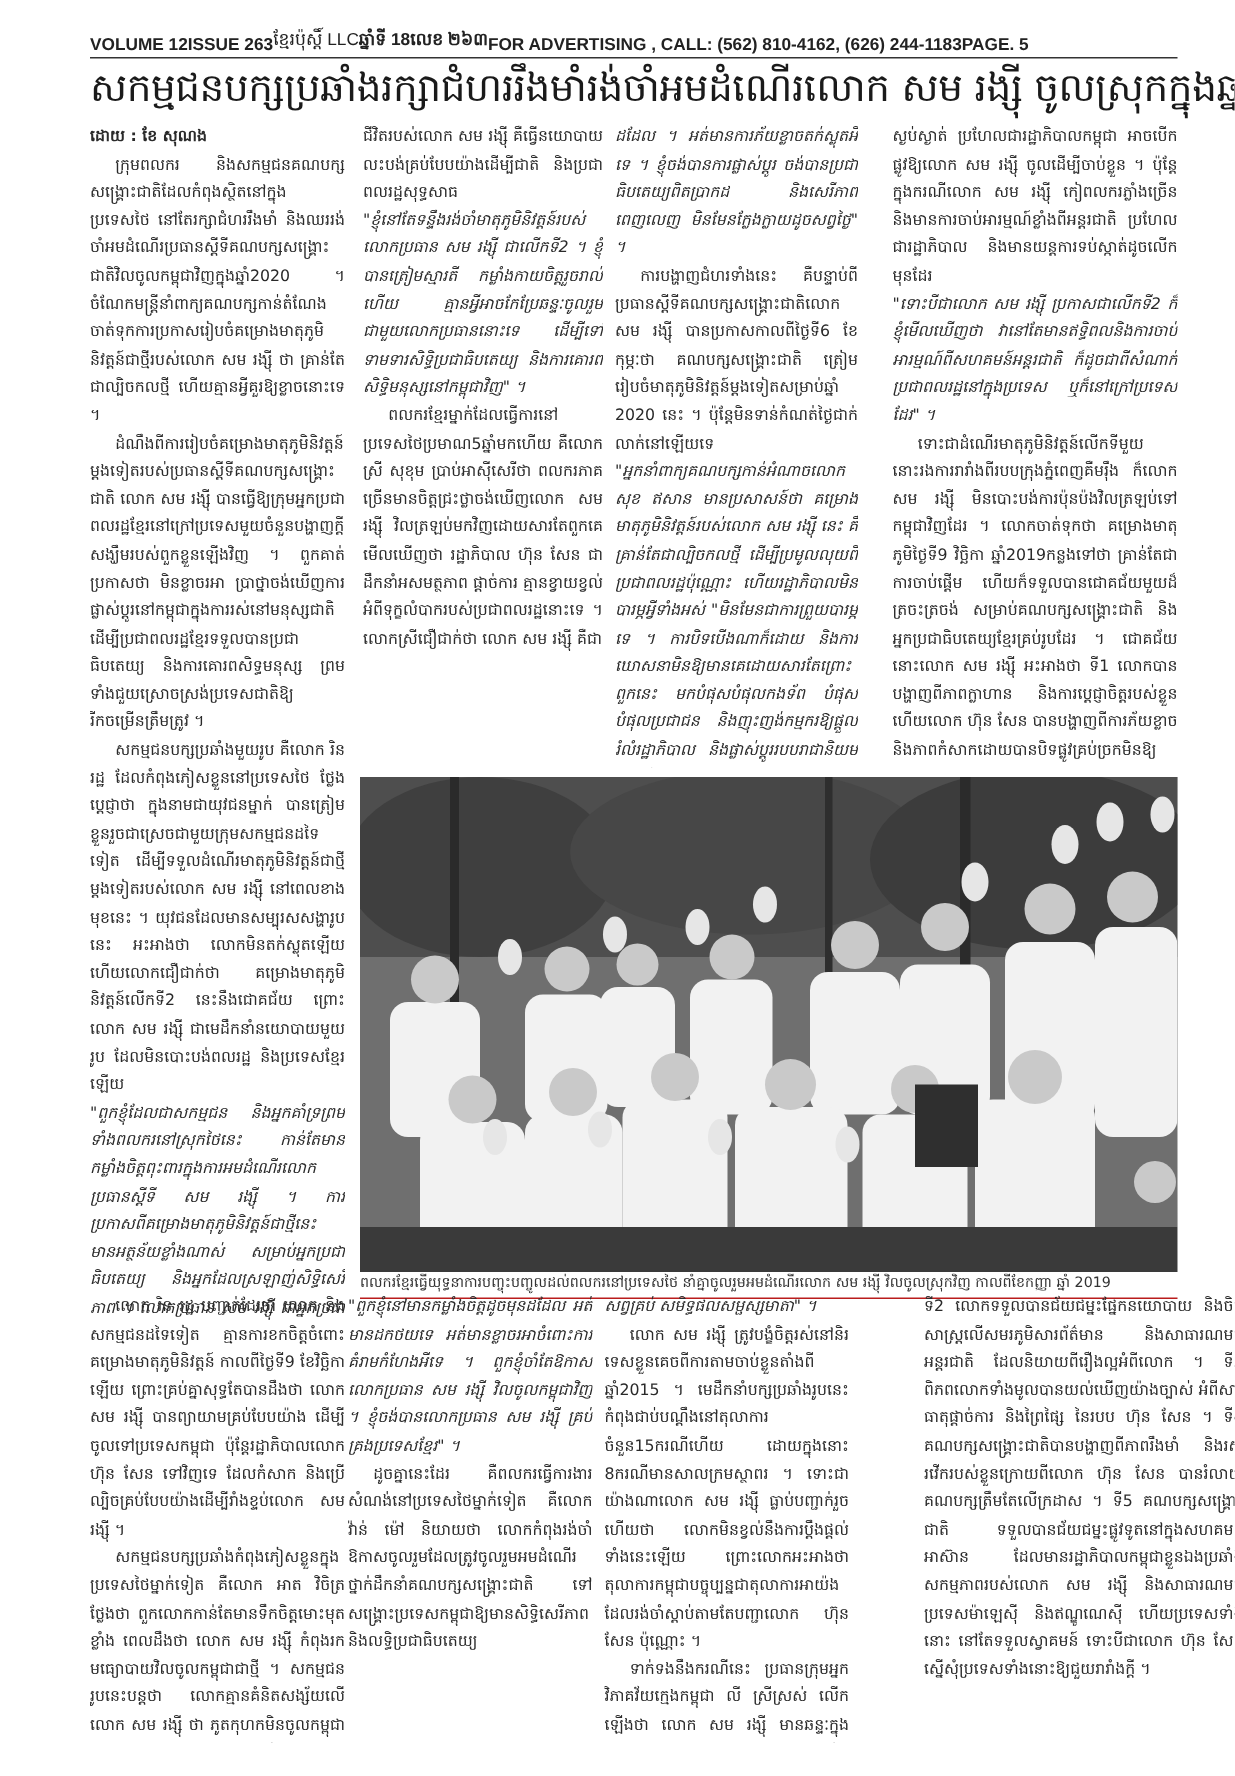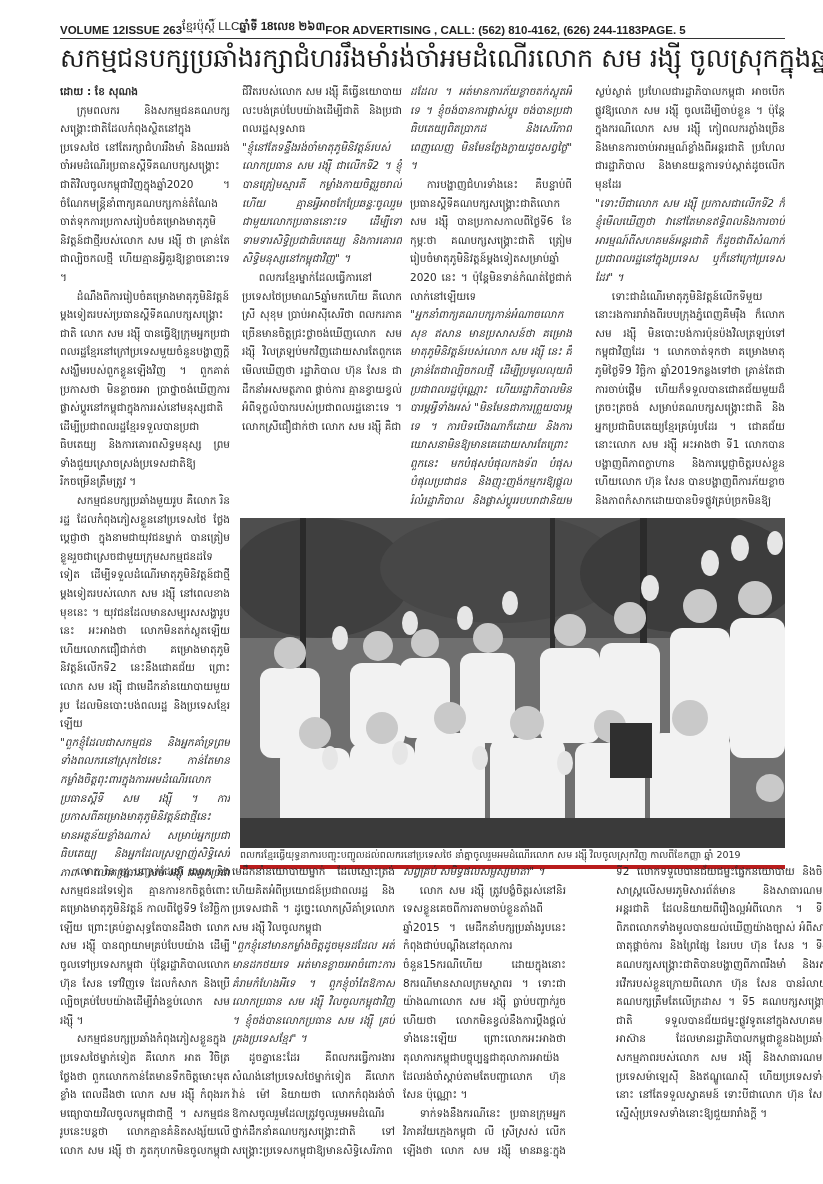--- a/index.html
+++ b/index.html
@@ -23,21 +23,21 @@
   .c2 { left: 242px; top: 82px; width: 160px; height: 430px; }
   .c3 { left: 410px; top: 82px; width: 162px; height: 430px; }
   .c4 { left: 595px; top: 82px; width: 190px; height: 430px; }
   .b2 { left: 232px; top: 862px; width: 163px; height: 300px; }
   .b3 { left: 403px; top: 862px; width: 163px; height: 300px; }
   .b4 { left: 572px; top: 862px; width: 213px; height: 300px; }
   .photo { position: absolute; left: 240px; top: 518px; width: 545px; height: 330px; overflow: hidden;
            background: linear-gradient(180deg, #5a5a5a 0%, #7a7a7a 30%, #9a9a9a 55%, #6a6a6a 100%); }
   .photo svg { width: 100%; height: 100%; display: block; }
   .caption { position: absolute; left: 240px; top: 849px; width: 545px; font-size: 9.5px;
-             color: #333; border-bottom: 4px solid #b91c1c; padding-bottom: 2px; white-space: nowrap; overflow: hidden; }
+             color: #333; border-bottom: 1px solid #b91c1c; padding-bottom: 2px; white-space: nowrap; overflow: hidden; }
 </style>
 </head>
 <body>
 
 <div class="header-bar">
   <span>VOLUME 12</span>
   <span>ISSUE 263</span>
   <span class="brand">ខ្មែរប៉ុស្តិ៍ LLC</span>
   <span>ឆ្នាំទី 18</span>
   <span>លេខ ២៦៣</span>
@@ -136,21 +136,20 @@
   </svg>
 </div>
 <div class="caption">ពលករខ្មែរធ្វើយុទ្ធនាការបញ្ចុះបញ្ចូលដល់ពលករនៅប្រទេសថៃ នាំគ្នាចូលរួមអមដំណើរលោក សម រង្ស៊ី វិលចូលស្រុកវិញ កាលពីខែកញ្ញា ឆ្នាំ 2019</div>
 
 <div class="col c1" style="top: 862px; height: 300px; overflow: hidden;">
   <p>លោក រិន រដ្ឋ បញ្ជាក់ដែរថា លោក និងសកម្មជនដទៃទៀត គ្មានការខកចិត្តចំពោះគម្រោងមាតុភូមិនិវត្តន៍ កាលពីថ្ងៃទី9 ខែវិច្ឆិកាឡើយ ព្រោះគ្រប់គ្នាសុទ្ធតែបានដឹងថា លោក សម រង្ស៊ី បានព្យាយាមគ្រប់បែបយ៉ាង ដើម្បីចូលទៅប្រទេសកម្ពុជា ប៉ុន្តែរដ្ឋាភិបាលលោក ហ៊ុន សែន ទៅវិញទេ ដែលកំសាក និងប្រើល្បិចគ្រប់បែបយ៉ាងដើម្បីរាំងខ្ទប់លោក សម រង្ស៊ី ។</p>
   <p>សកម្មជនបក្សប្រឆាំងកំពុងភៀសខ្លួនក្នុងប្រទេសថៃម្នាក់ទៀត គឺលោក អាត វិចិត្រ ថ្លែងថា ពួកលោកកាន់តែមានទឹកចិត្តមោះមុតខ្លាំង ពេលដឹងថា លោក សម រង្ស៊ី កំពុងរកមធ្យោបាយវិលចូលកម្ពុជាជាថ្មី ។ សកម្មជនរូបនេះបន្តថា លោកគ្មានគំនិតសង្ស័យលើលោក សម រង្ស៊ី ថា ភូតកុហកមិនចូលកម្ពុជាឡើយ ព្រោះលោកបានដឹងបានស្គាល់ច្បាស់ថា មួយ</p>
 </div>
 
 <div class="col b2" style="overflow: hidden;">
-  <p class="noindent">មេដឹកនាំនយោបាយម្នាក់ ដែលស្មោះត្រង់ ហើយគិតអំពីប្រយោជន៍ប្រជាពលរដ្ឋ និងប្រទេសជាតិ ។ ដូច្នេះលោកស្រីគាំទ្រលោក សម រង្ស៊ី វិលចូលកម្ពុជា</p>
   <p class="noindent it">"ពួកខ្ញុំនៅមានកម្លាំងចិត្តដូចមុនដដែល អត់មានដកថយទេ អត់មានខ្លាចរអាចំពោះការគំរាមកំហែងអីទេ ។ ពួកខ្ញុំចាំតែឱកាសលោកប្រធាន សម រង្ស៊ី វិលចូលកម្ពុជាវិញ ។ ខ្ញុំចង់បានលោកប្រធាន សម រង្ស៊ី គ្រប់គ្រងប្រទេសខ្មែរ" ។</p>
   <p>ដូចគ្នានេះដែរ គឺពលករធ្វើការងារសំណង់នៅប្រទេសថៃម្នាក់ទៀត គឺលោក វ៉ាន់ ម៉ៅ និយាយថា លោកកំពុងរង់ចាំឱកាសចូលរួមដែលត្រូវចូលរួមអមដំណើរថ្នាក់ដឹកនាំគណបក្សសង្គ្រោះជាតិ ទៅសង្គ្រោះប្រទេសកម្ពុជាឱ្យមានសិទ្ធិសេរីភាព និងលទ្ធិប្រជាធិបតេយ្យ</p>
 
 </div>
 
 <div class="col b3" style="overflow: hidden;">
   <p class="noindent it">សព្វគ្រប់ សមិទ្ធផលសម្ផស្សមាតា" ។</p>
   <p>លោក សម រង្ស៊ី ត្រូវបង្ខំចិត្តរស់នៅនិរទេសខ្លួនគេចពីការតាមចាប់ខ្លួនតាំងពីឆ្នាំ2015 ។ មេដឹកនាំបក្សប្រឆាំងរូបនេះ កំពុងជាប់បណ្ដឹងនៅតុលាការចំនួន15ករណីហើយ ដោយក្នុងនោះ 8ករណីមានសាលក្រមស្ថាពរ ។ ទោះជាយ៉ាងណាលោក សម រង្ស៊ី ធ្លាប់បញ្ជាក់រួចហើយថា លោកមិនខ្វល់នឹងការប្ដឹងផ្ដល់ទាំងនេះឡើយ ព្រោះលោកអះអាងថា តុលាការកម្ពុជាបច្ចុប្បន្នជាតុលាការអាយ៉ង ដែលរង់ចាំស្ដាប់តាមតែបញ្ជាលោក ហ៊ុន សែន ប៉ុណ្ណោះ ។</p>
   <p>ទាក់ទងនឹងករណីនេះ ប្រធានក្រុមអ្នកវិភាគវ័យក្មេងកម្ពុជា លី ស្រីស្រស់ លើកឡើងថា លោក សម រង្ស៊ី មានឆន្ទៈក្នុងការវិលចូលកម្ពុជា ប៉ុន្តែមិនមែនជារឿងងាយស្រួលទេ ។ កញ្ញាយល់ថា ប្រសិនបើលោក សម រង្ស៊ី វិលចូលកម្ពុជាដោយ</p>
 </div>

